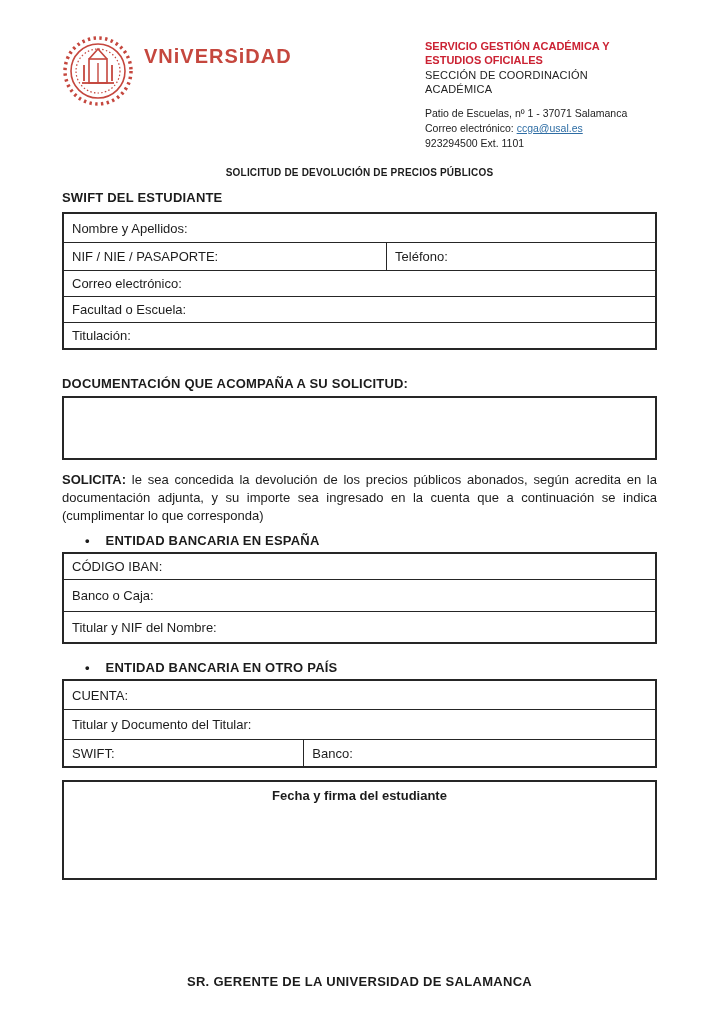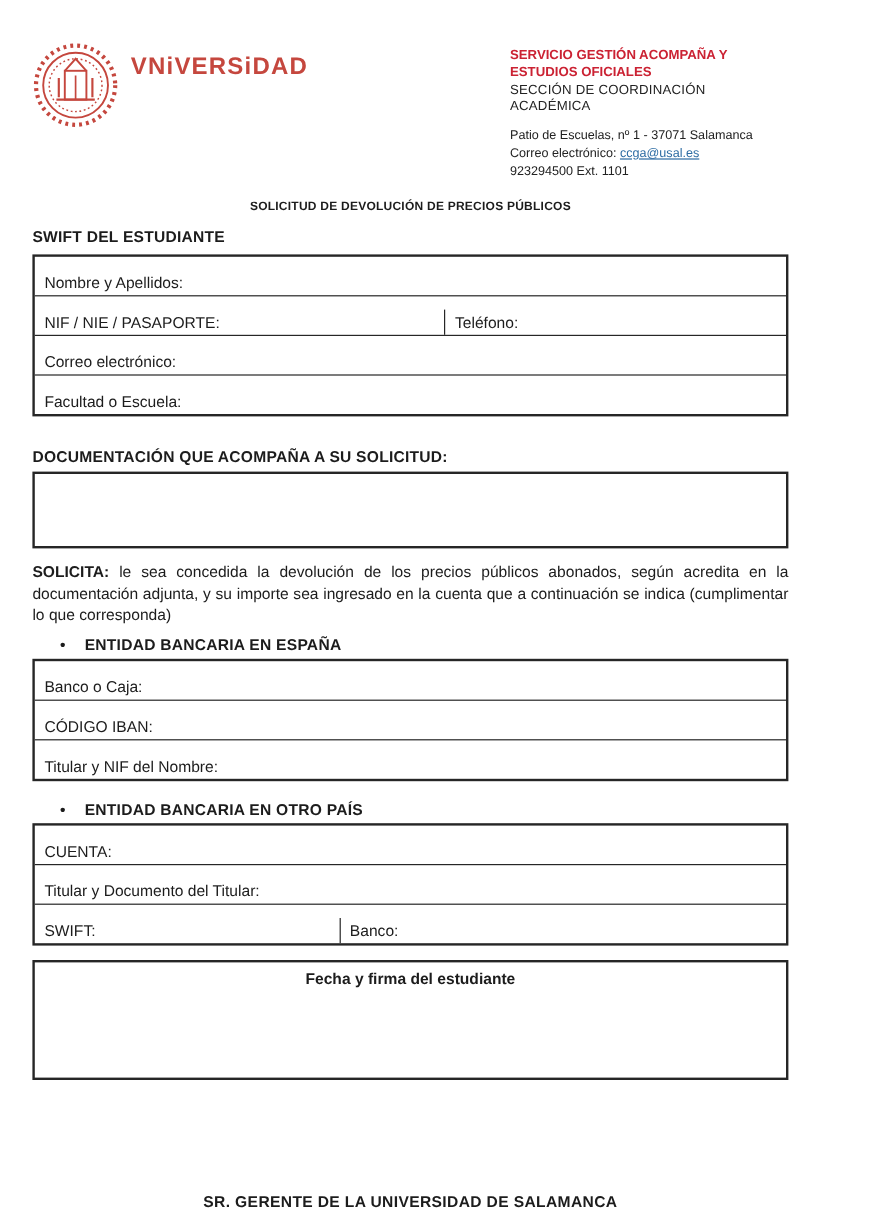--- a/index.html
+++ b/index.html
@@ -5,21 +5,21 @@
   * { margin: 0; padding: 0; box-sizing: border-box; }
   html, body { background: #ffffff; }
   body {
     width: 724px; height: 1024px;
     font-family: "Liberation Sans", sans-serif;
     color: #1c1c1c;
     overflow: hidden;
   }
   .page {
     width: 724px; height: 1024px;
-    padding: 33px 67px 0 27px;
+    padding: 33px 67px 0 62px;
     position: relative;
   }
   
   .header { display: flex; justify-content: space-between; height: 104px; }
   .logo { display: flex; align-items: flex-start; gap: 10px; padding-top: 2px; }
   .seal { width: 72px; height: 72px; flex: 0 0 auto; }
   .wordmark {
     color: #c5473e; font-weight: bold; font-size: 20px; line-height: 20px;
     letter-spacing: 1px; padding-top: 11px;
   }
@@ -38,21 +38,21 @@
   .para b { font-weight: bold; }
   .bullet-line { display: flex; align-items: baseline; margin-top: 8px; padding-left: 23px; }
   .bullet-line.mt16 { margin-top: 16px; }
   .bullet-dot { font-size: 13px; font-weight: bold; margin-right: 16px; }
   .bullet-label { font-weight: bold; font-size: 13px; letter-spacing: 0.2px; }
   
   .tbl { border: 2px solid #262626; margin-top: 7px; }
   .tbl.mt4 { margin-top: 4px; }
   .trow { display: flex; border-top: 1.6px solid #262626; }
   .trow:first-child { border-top: none; }
-  .cell { flex: 1 1 auto; display: flex; align-items: flex-start; padding: 3px 8px; margin-top: 11px; }
+  .cell { flex: 1 1 auto; display: flex; align-items: center; padding: 3px 8px; }
   .cell + .cell { border-left: 1.6px solid #262626; }
   .cell .lbl { font-size: 13px; }
   .w545 { flex: 0 0 54.5%; }
   .w405 { flex: 0 0 40.5%; }
   .h28 { min-height: 28px; } .h26 { min-height: 26px; }
   .h25 { min-height: 25px; } .h32 { min-height: 32px; }
   .h31 { min-height: 31px; } .h27 { min-height: 27px; }
   .h30 { min-height: 30px; }
   .empty-box { border: 2px solid #262626; margin-top: 5px; height: 64px; }
   .sig-box {
@@ -83,21 +83,21 @@
           <line x1="20" y1="48" x2="52" y2="48" stroke-width="1.8"></line>
           <line x1="22" y1="30" x2="22" y2="46" stroke-width="1.8"></line>
           <line x1="50" y1="30" x2="50" y2="46" stroke-width="1.8"></line>
         </g>
       </svg>
       <div class="wordmark">
         <div>VNiVERSiDAD</div>
       </div>
     </div>
     <div class="svc">
-      <div class="svc-title">SERVICIO GESTIÓN ACOMPAÑA Y ESTUDIOS OFICIALES</div>
+      <div class="svc-title">SERVICIO GESTIÓN ACADÉMICA Y ESTUDIOS OFICIALES</div>
       <div class="svc-sub">SECCIÓN DE COORDINACIÓN ACADÉMICA</div>
       <div class="svc-contact">
         <div>Patio de Escuelas, nº 1 - 37071 Salamanca</div>
         <div><span>Correo electrónico: </span><a class="email-link">ccga@usal.es</a></div>
         <div>923294500 Ext. 1101</div>
       </div>
     </div>
   </div>
 
   <div class="doc-title">SOLICITUD DE DEVOLUCIÓN DE PRECIOS PÚBLICOS</div>
@@ -120,40 +120,45 @@
     <div class="trow h26">
       <div class="cell">
           <span class="lbl">Correo electrónico:</span>
         </div>
     </div>
     <div class="trow h26">
       <div class="cell">
           <span class="lbl">Facultad o Escuela:</span>
         </div>
     </div>
+    <div class="trow h26">
+      <div class="cell">
+          <span class="lbl">Titulación:</span>
+        </div>
+    </div>
   </div>
 
   <div class="sec-heading" style="margin-top:26px">DOCUMENTACIÓN QUE ACOMPAÑA A SU SOLICITUD:</div>
   <div class="empty-box"></div>
 
   <div class="para"><b>SOLICITA:</b><span> le sea concedida la devolución de los precios públicos abonados, según acredita en la documentación adjunta, y su importe sea ingresado en la cuenta que a continuación se indica (cumplimentar lo que corresponda)</span></div>
 
   <div class="bullet-line">
     <span class="bullet-dot">•</span>
     <span class="bullet-label">ENTIDAD BANCARIA EN ESPAÑA</span>
   </div>
   <div class="tbl mt4">
+    <div class="trow h25">
+      <div class="cell">
+          <span class="lbl">CÓDIGO IBAN:</span>
+        </div>
+    </div>
     <div class="trow h32">
       <div class="cell">
           <span class="lbl">Banco o Caja:</span>
-        </div>
-    </div>
-    <div class="trow h25">
-      <div class="cell">
-          <span class="lbl">CÓDIGO IBAN:</span>
         </div>
     </div>
     <div class="trow h31">
       <div class="cell">
           <span class="lbl">Titular y NIF del Nombre:</span>
         </div>
     </div>
   </div>
 
   <div class="bullet-line mt16">

